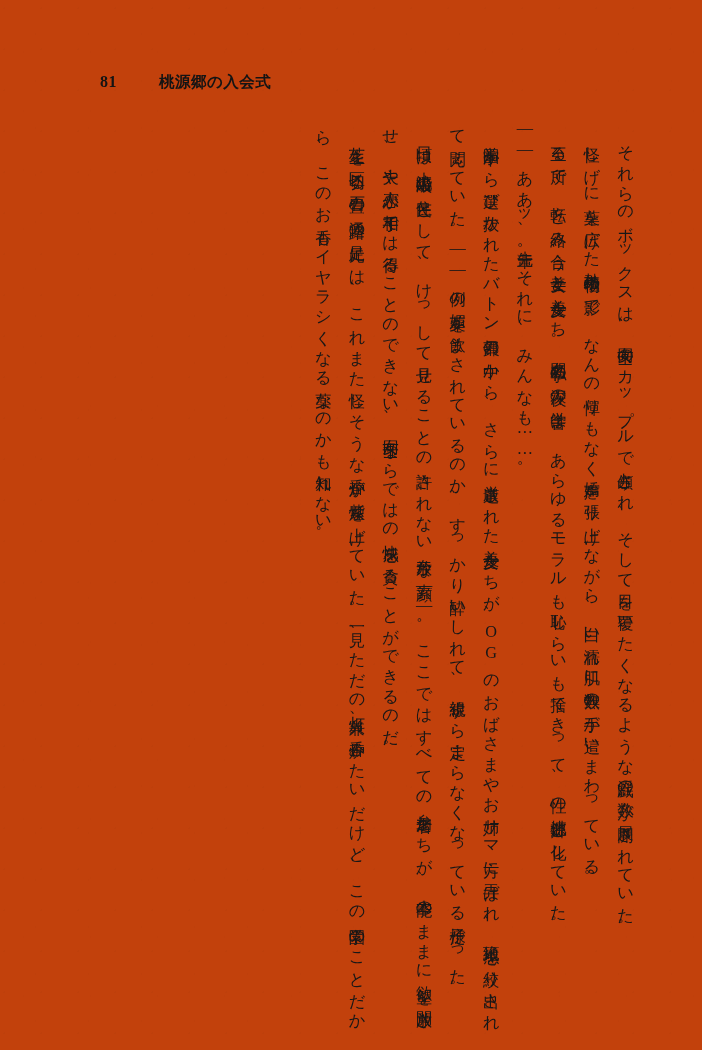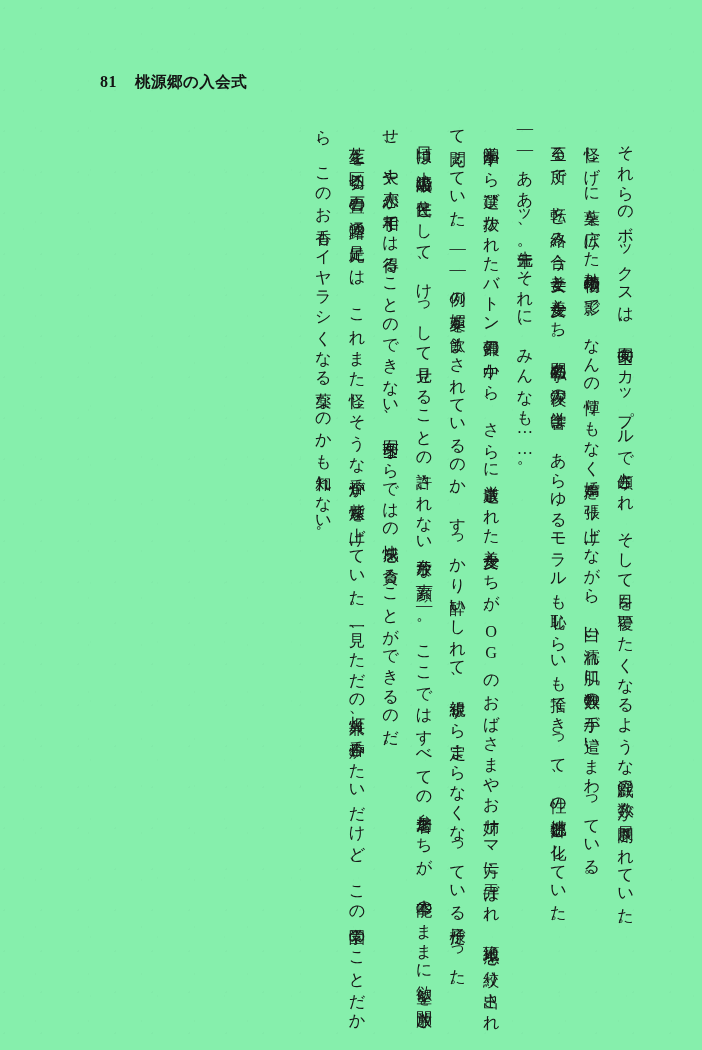--- a/index.html
+++ b/index.html
@@ -11,21 +11,21 @@
     width: 702px;
     height: 1050px;
     font-family: "Liberation Serif", "DejaVu Serif", serif;
     color: #1a1a1a;
     position: relative;
     overflow: hidden;
   }
   .page {
     position: absolute;
     inset: 0;
-    background: #86efac;
+    background: #c2410c;
     padding-left: 32px;
   }
   
   .page::before {
     content: "";
     position: absolute;
     inset: 0;
     background:
       radial-gradient(circle at 12% 20%, rgba(0,0,0,0.018) 0 1px, transparent 1px),
       radial-gradient(circle at 67% 73%, rgba(0,0,0,0.015) 0 1px, transparent 1px),
@@ -45,20 +45,21 @@
     letter-spacing: 0.5px;
     font-weight: 700;
     color: #141414;
   }
   .header .page-num {
     font-family: "Liberation Serif", serif;
     font-size: 16px;
   }
   .header .chapter-title {
     font-size: 15.5px;
+    margin-left: 24px;
   }
 
   .body-text {
     position: absolute;
     top: 118px;
     left: 60px;
     width: 582px;
     height: 905px;
     writing-mode: vertical-rl;
     text-orientation: upright;

